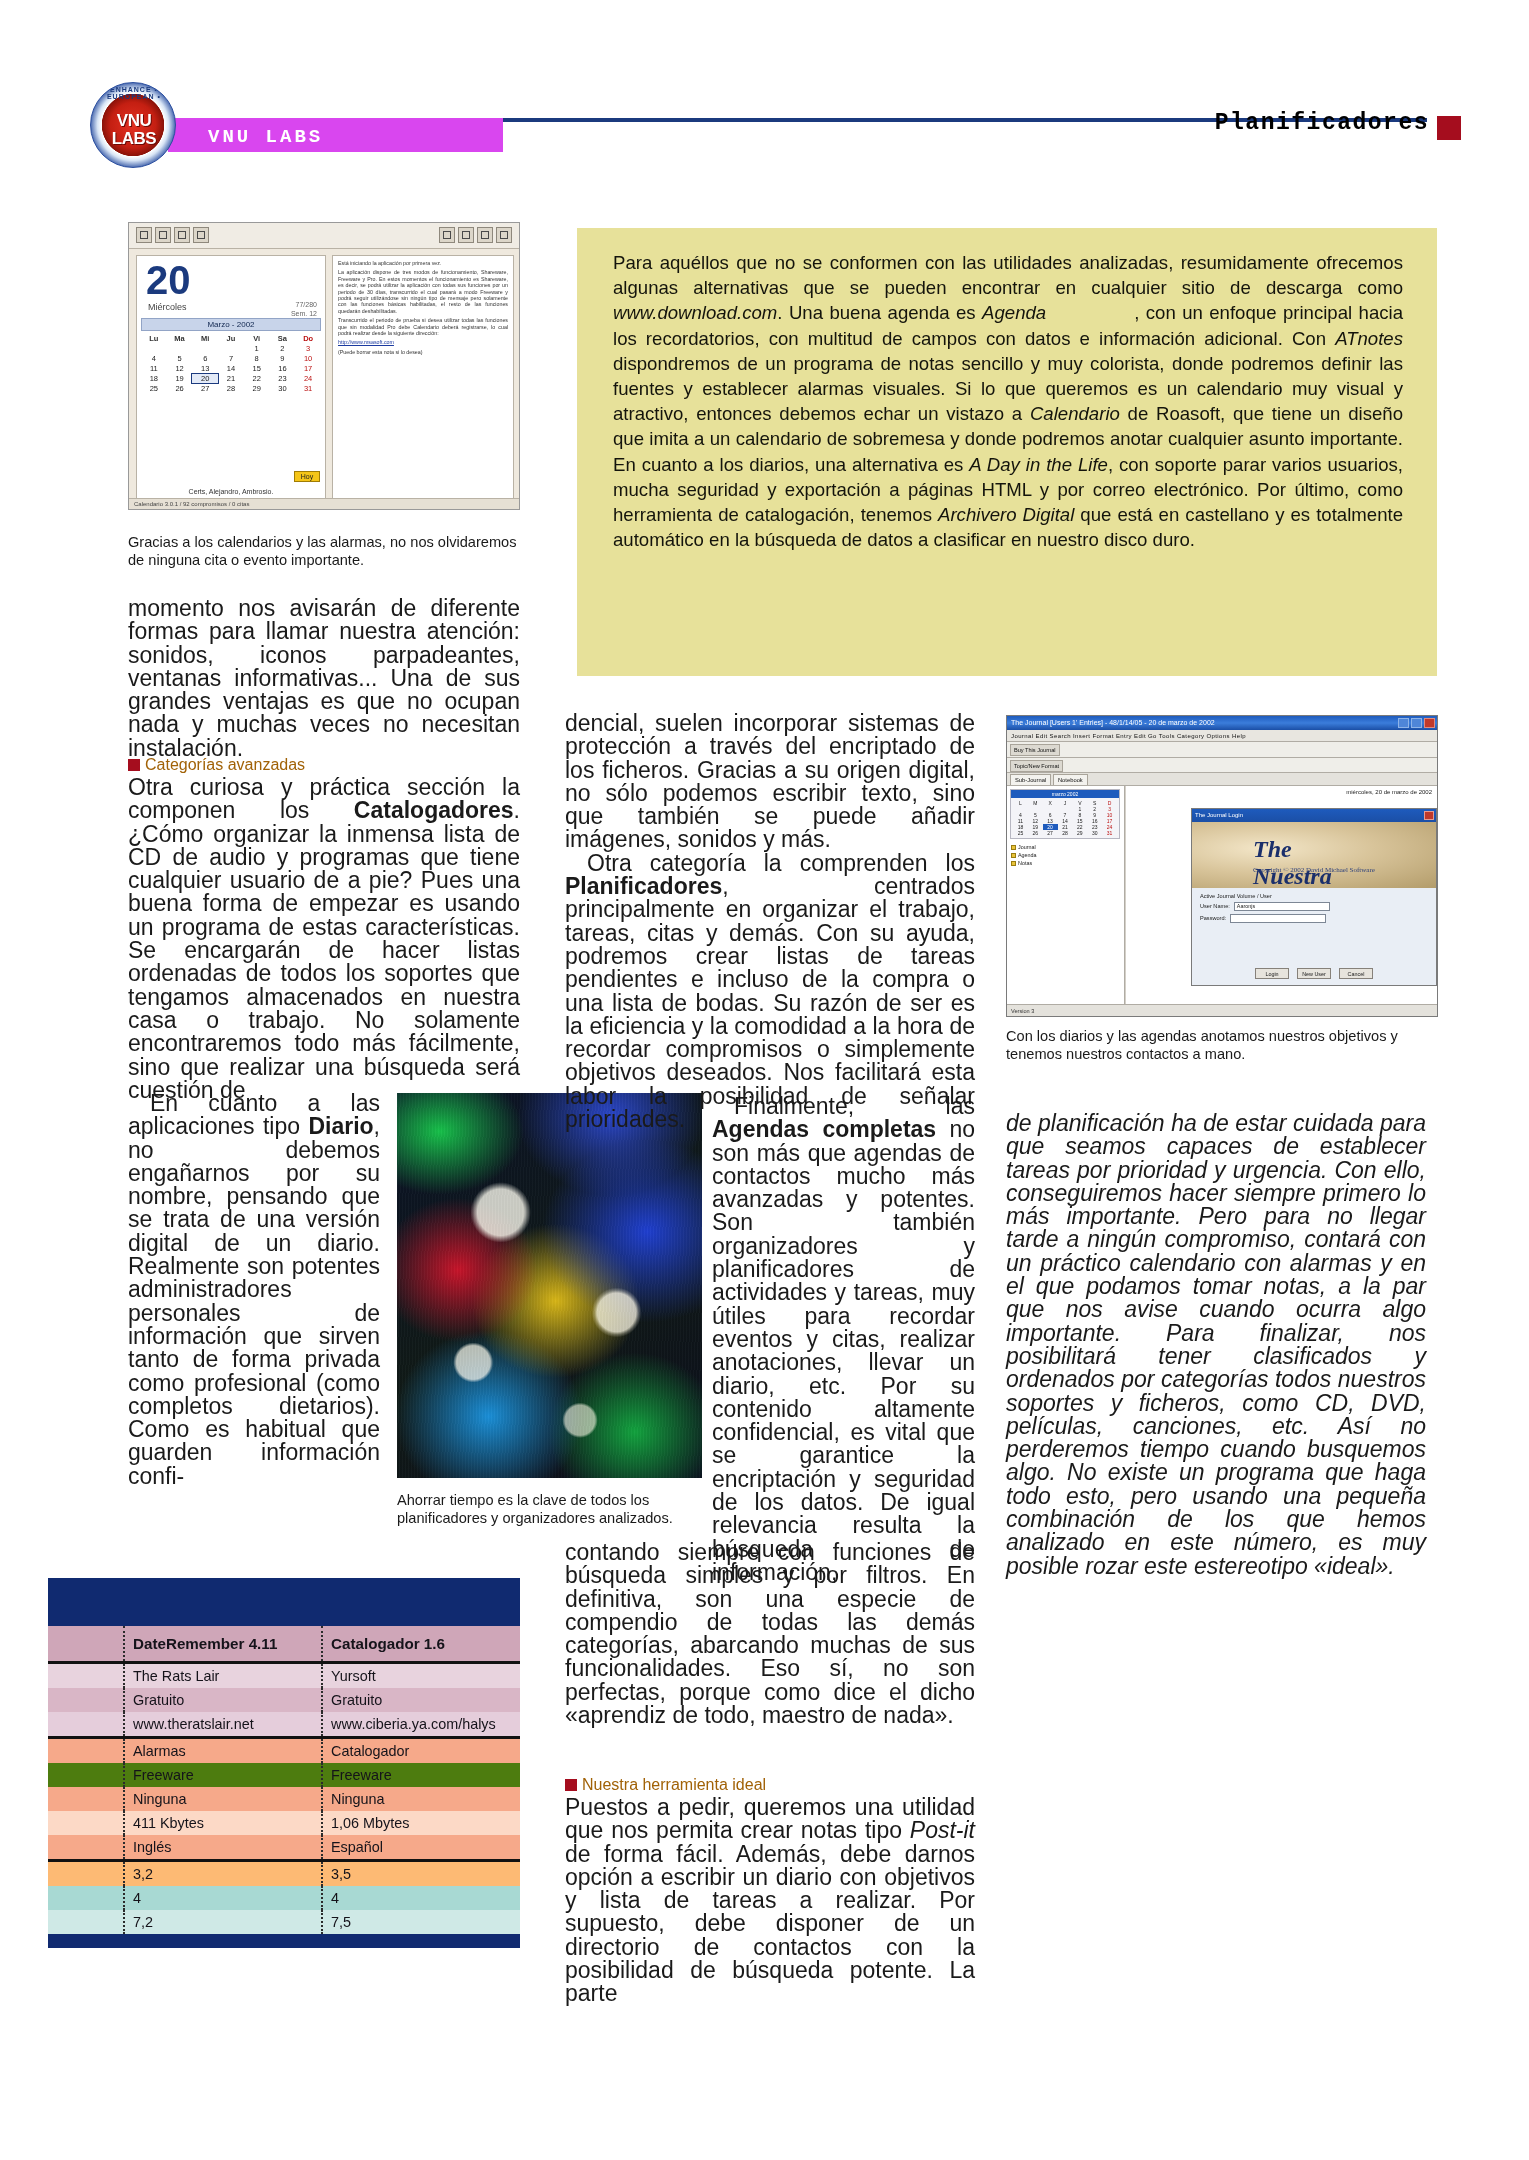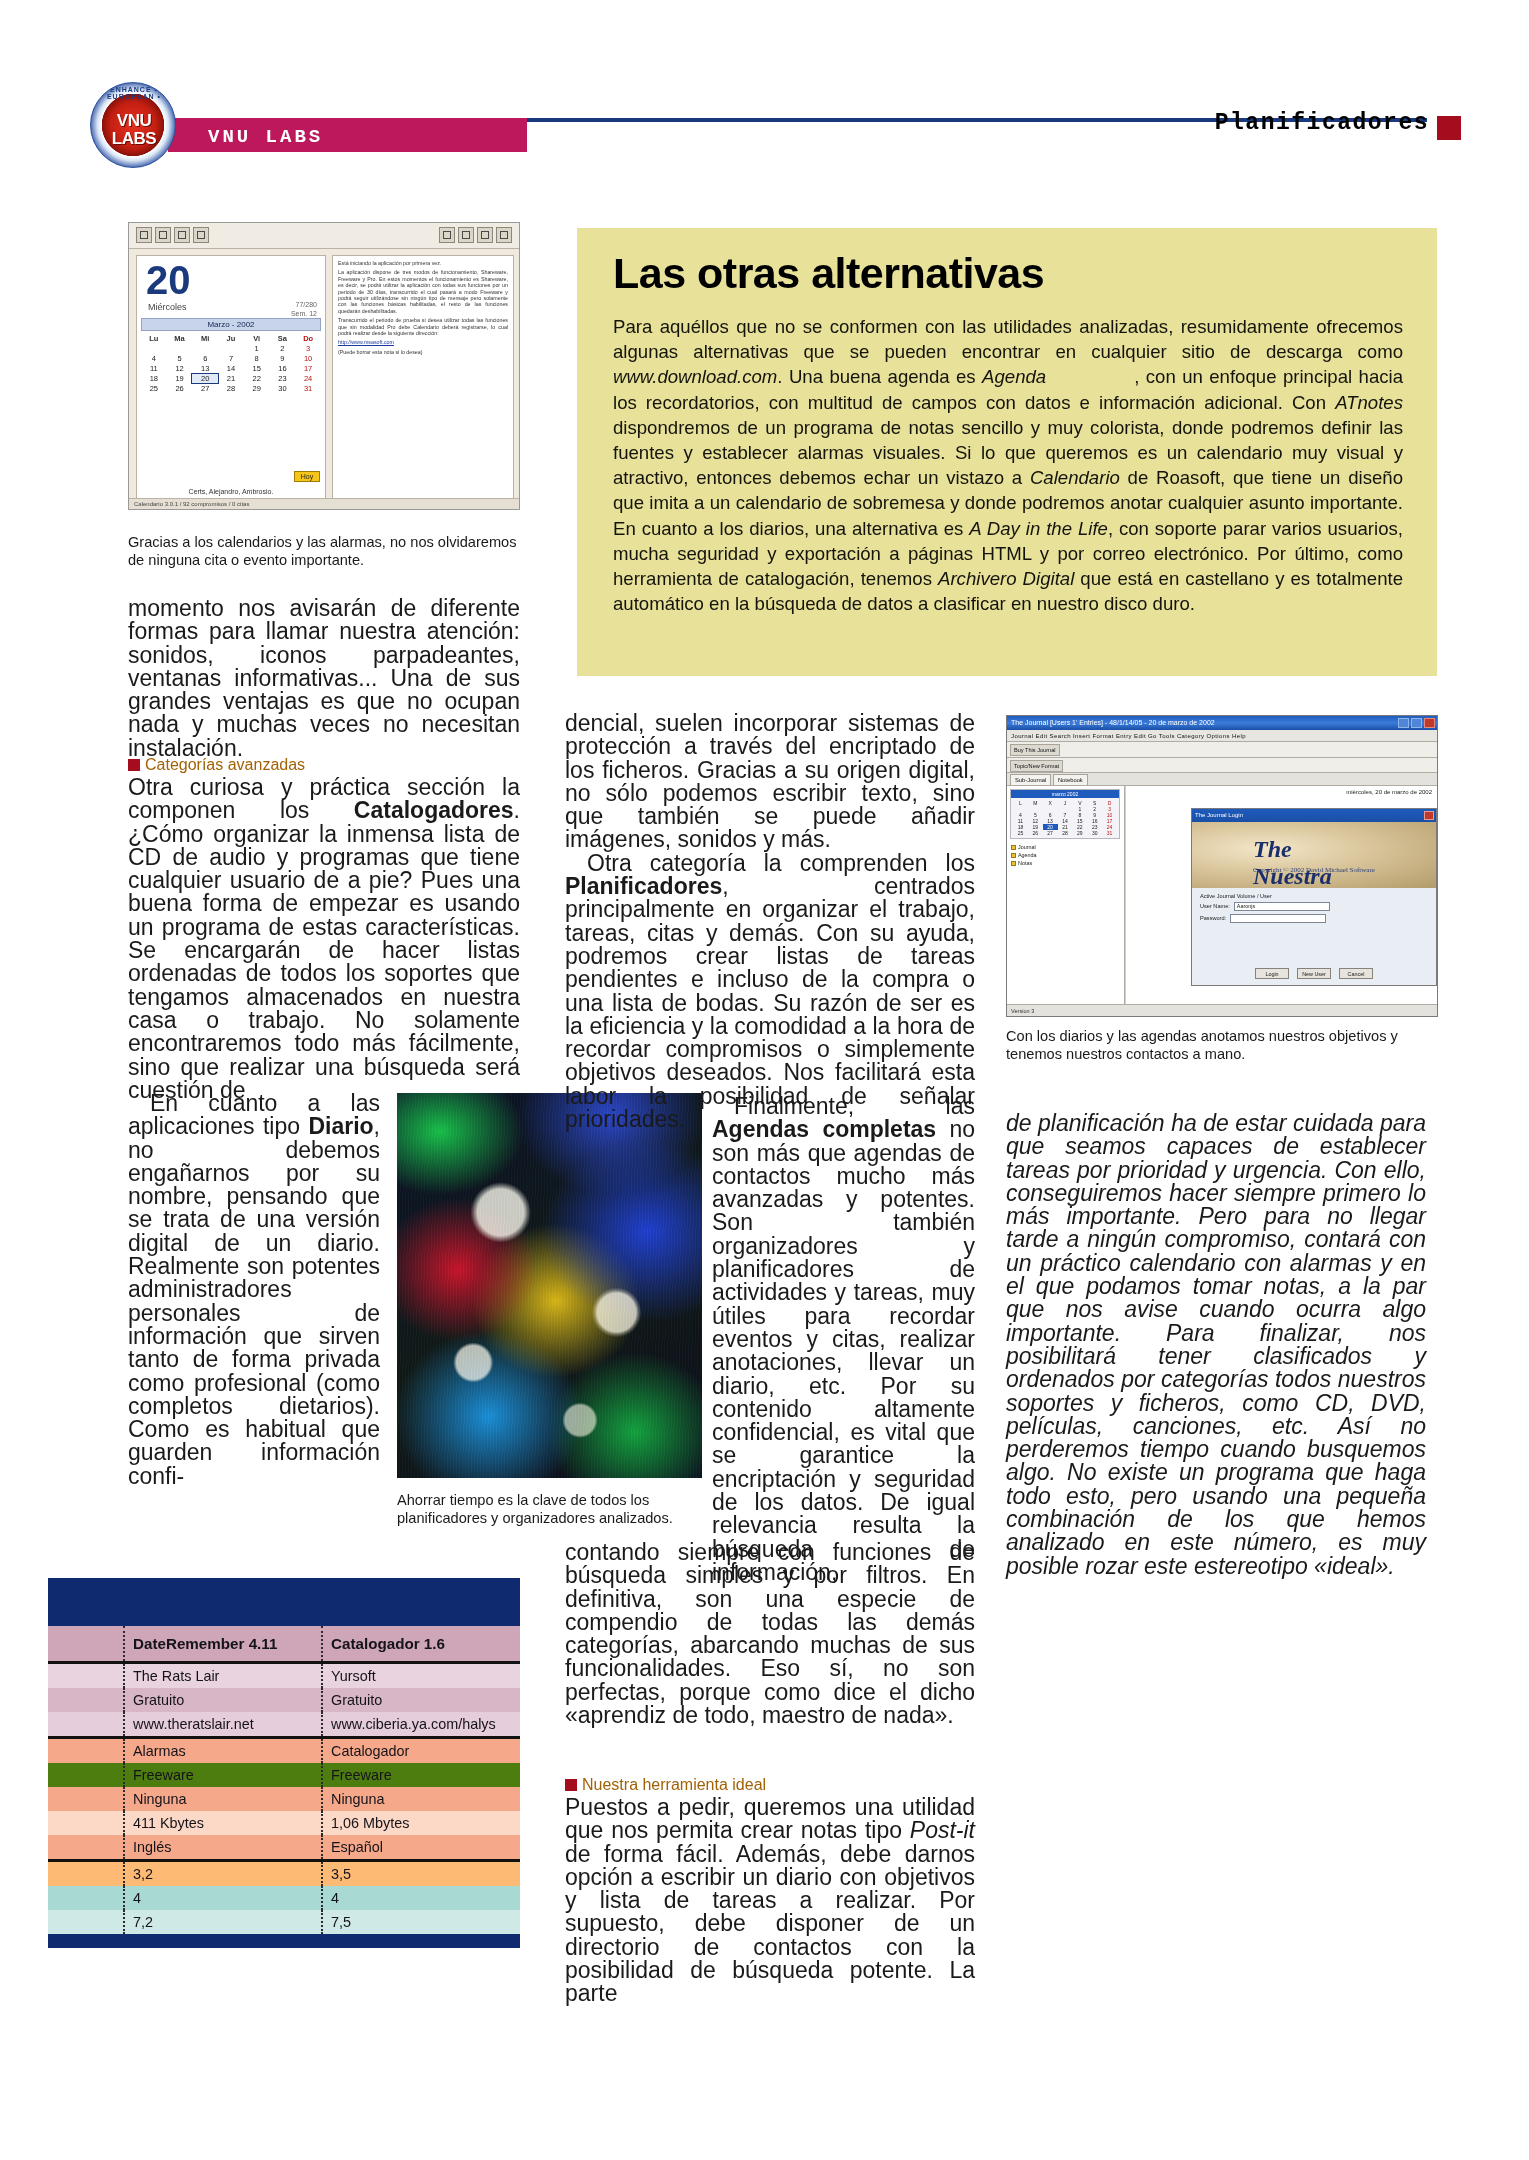--- a/index.html
+++ b/index.html
@@ -24,22 +24,21 @@
   #header-bar {
     position: absolute;
     left: 168px; top: 118px;
     width: 1259px; height: 4px;
     background: #1b3a7e;
   }
   #header-tab {
     position: absolute;
     left: 168px; top: 118px;
     width: 335px; height: 34px;
-    background: #be185d;
-    padding-left: 24px;
+    background: #d946ef;
   }
   #header-tab-label {
     position: absolute;
     left: 40px; top: 8px;
     color: #ffffff;
     font-size: 19px;
     font-weight: bold;
     letter-spacing: 3px;
     font-family: "Liberation Mono", monospace;
   }
@@ -576,21 +575,20 @@
       <p class="lnk" style="margin: 0px 0px 3px;">http://www.msasoft.com</p>
       <p style="margin: 0px 0px 3px;">(Puede borrar esta nota si lo desea)</p>
     </div>
   <div class="s1-status">Calendario 3.0.1 / 92 compromisos / 0 citas</div>
 </div>
 
 <div class="col caption" style="left:128px; top:534px; width:392px;">Gracias a los calendarios y las alarmas, no nos olvidaremos de ninguna cita o evento importante.</div>
 
 <div id="yellow-rule"></div>
 <div id="yellow-box">
-  <h1 id="yellow-title">Las otras alternativas</h1>
   <p id="yellow-body"><span>Para aquéllos que no se conformen con las utilidades analizadas, resumidamente ofrecemos algunas alternativas que se pueden encontrar en cualquier sitio de descarga como </span><i>www.download.com</i><span>. Una buena agenda es </span><i>Agenda</i><span class="sp"></span><span>, con un enfoque principal hacia los recordatorios, con multitud de campos con datos e información adicional. Con </span><i>ATnotes</i><span> dispondremos de un programa de notas sencillo y muy colorista, donde podremos definir las fuentes y establecer alarmas visuales. Si lo que queremos es un calendario muy visual y atractivo, entonces debemos echar un vistazo a </span><i>Calendario</i><span> de Roasoft, que tiene un diseño que imita a un calendario de sobremesa y donde podremos anotar cualquier asunto importante. En cuanto a los diarios, una alternativa es </span><i>A Day in the Life</i><span>, con soporte parar varios usuarios, mucha seguridad y exportación a páginas HTML y por correo electrónico. Por último, como herramienta de catalogación, tenemos </span><i>Archivero Digital</i><span> que está en castellano y es totalmente automático en la búsqueda de datos a clasificar en nuestro disco duro.</span></p>
 </div>
 
 <div class="col" style="left:128px; top:597px; width:392px;">
   <p class="body-text first">momento nos avisarán de diferente formas para llamar nuestra atención: sonidos, iconos parpadeantes, ventanas informativas... Una de sus grandes ventajas es que no ocupan nada y muchas veces no necesitan instalación.</p>
 </div>
 
 <div class="col" style="left:128px; top:755px; width:392px;">
   <div class="subhead">
     <span class="bullet"></span><span>Categorías avanzadas</span>

